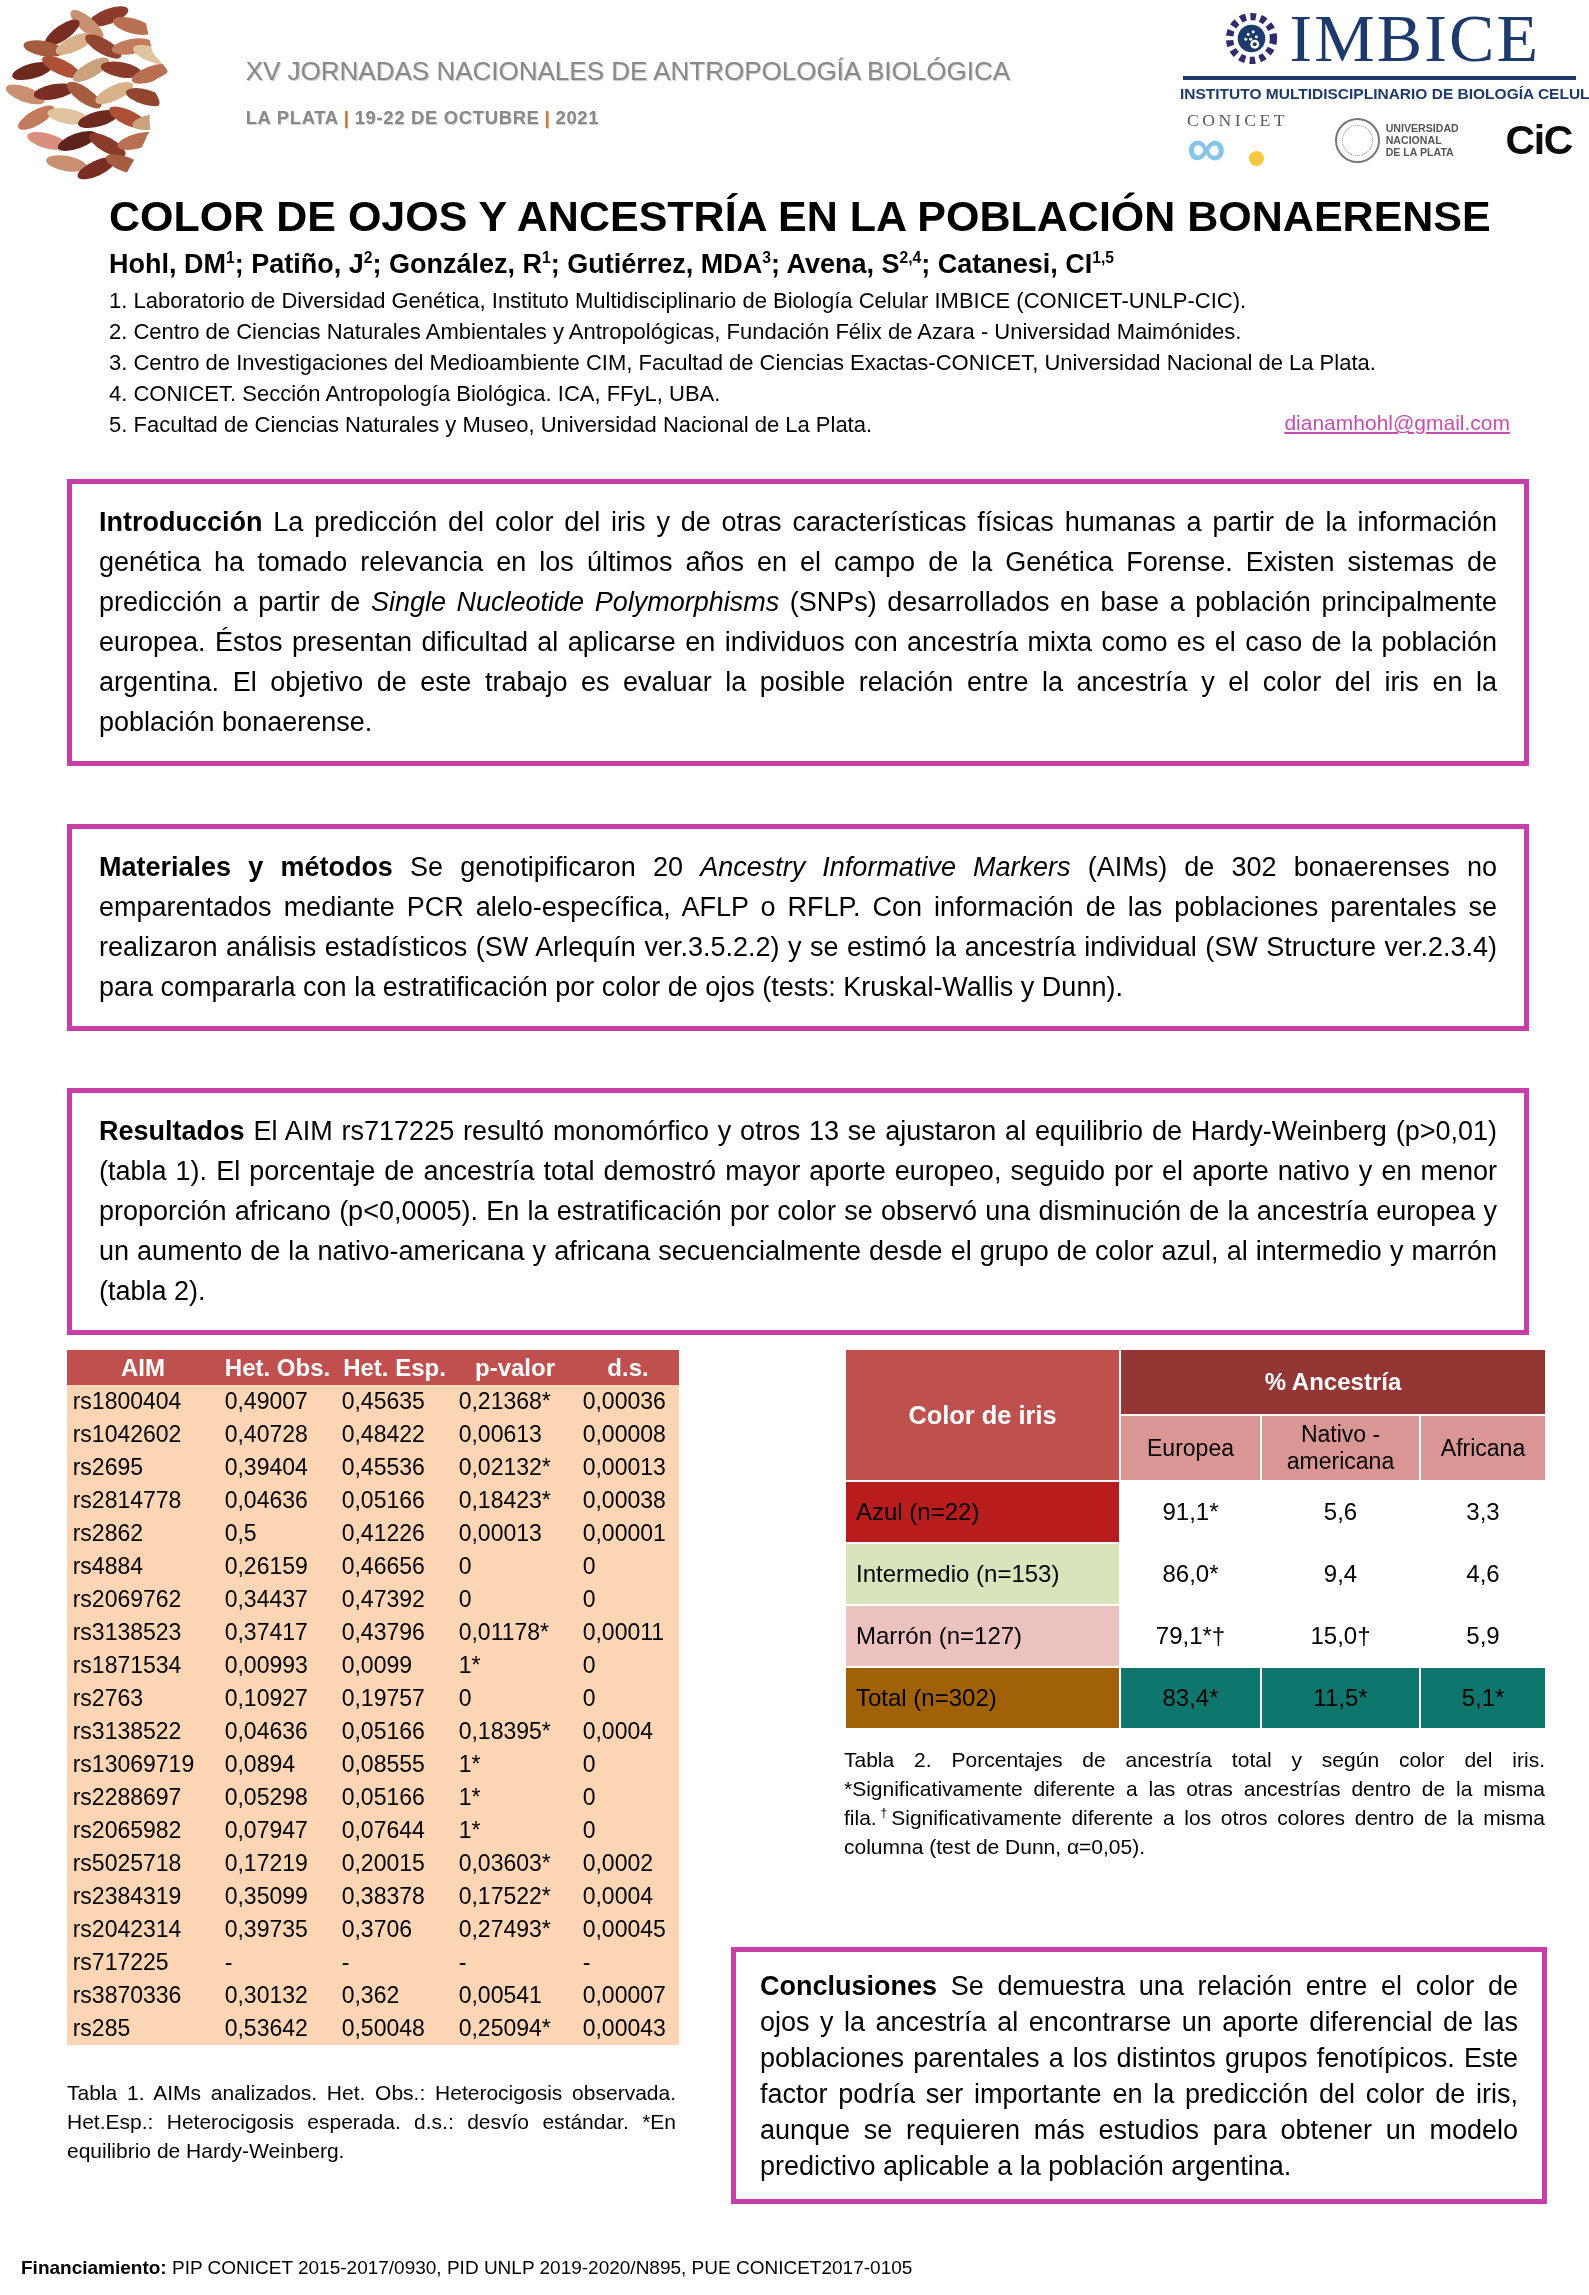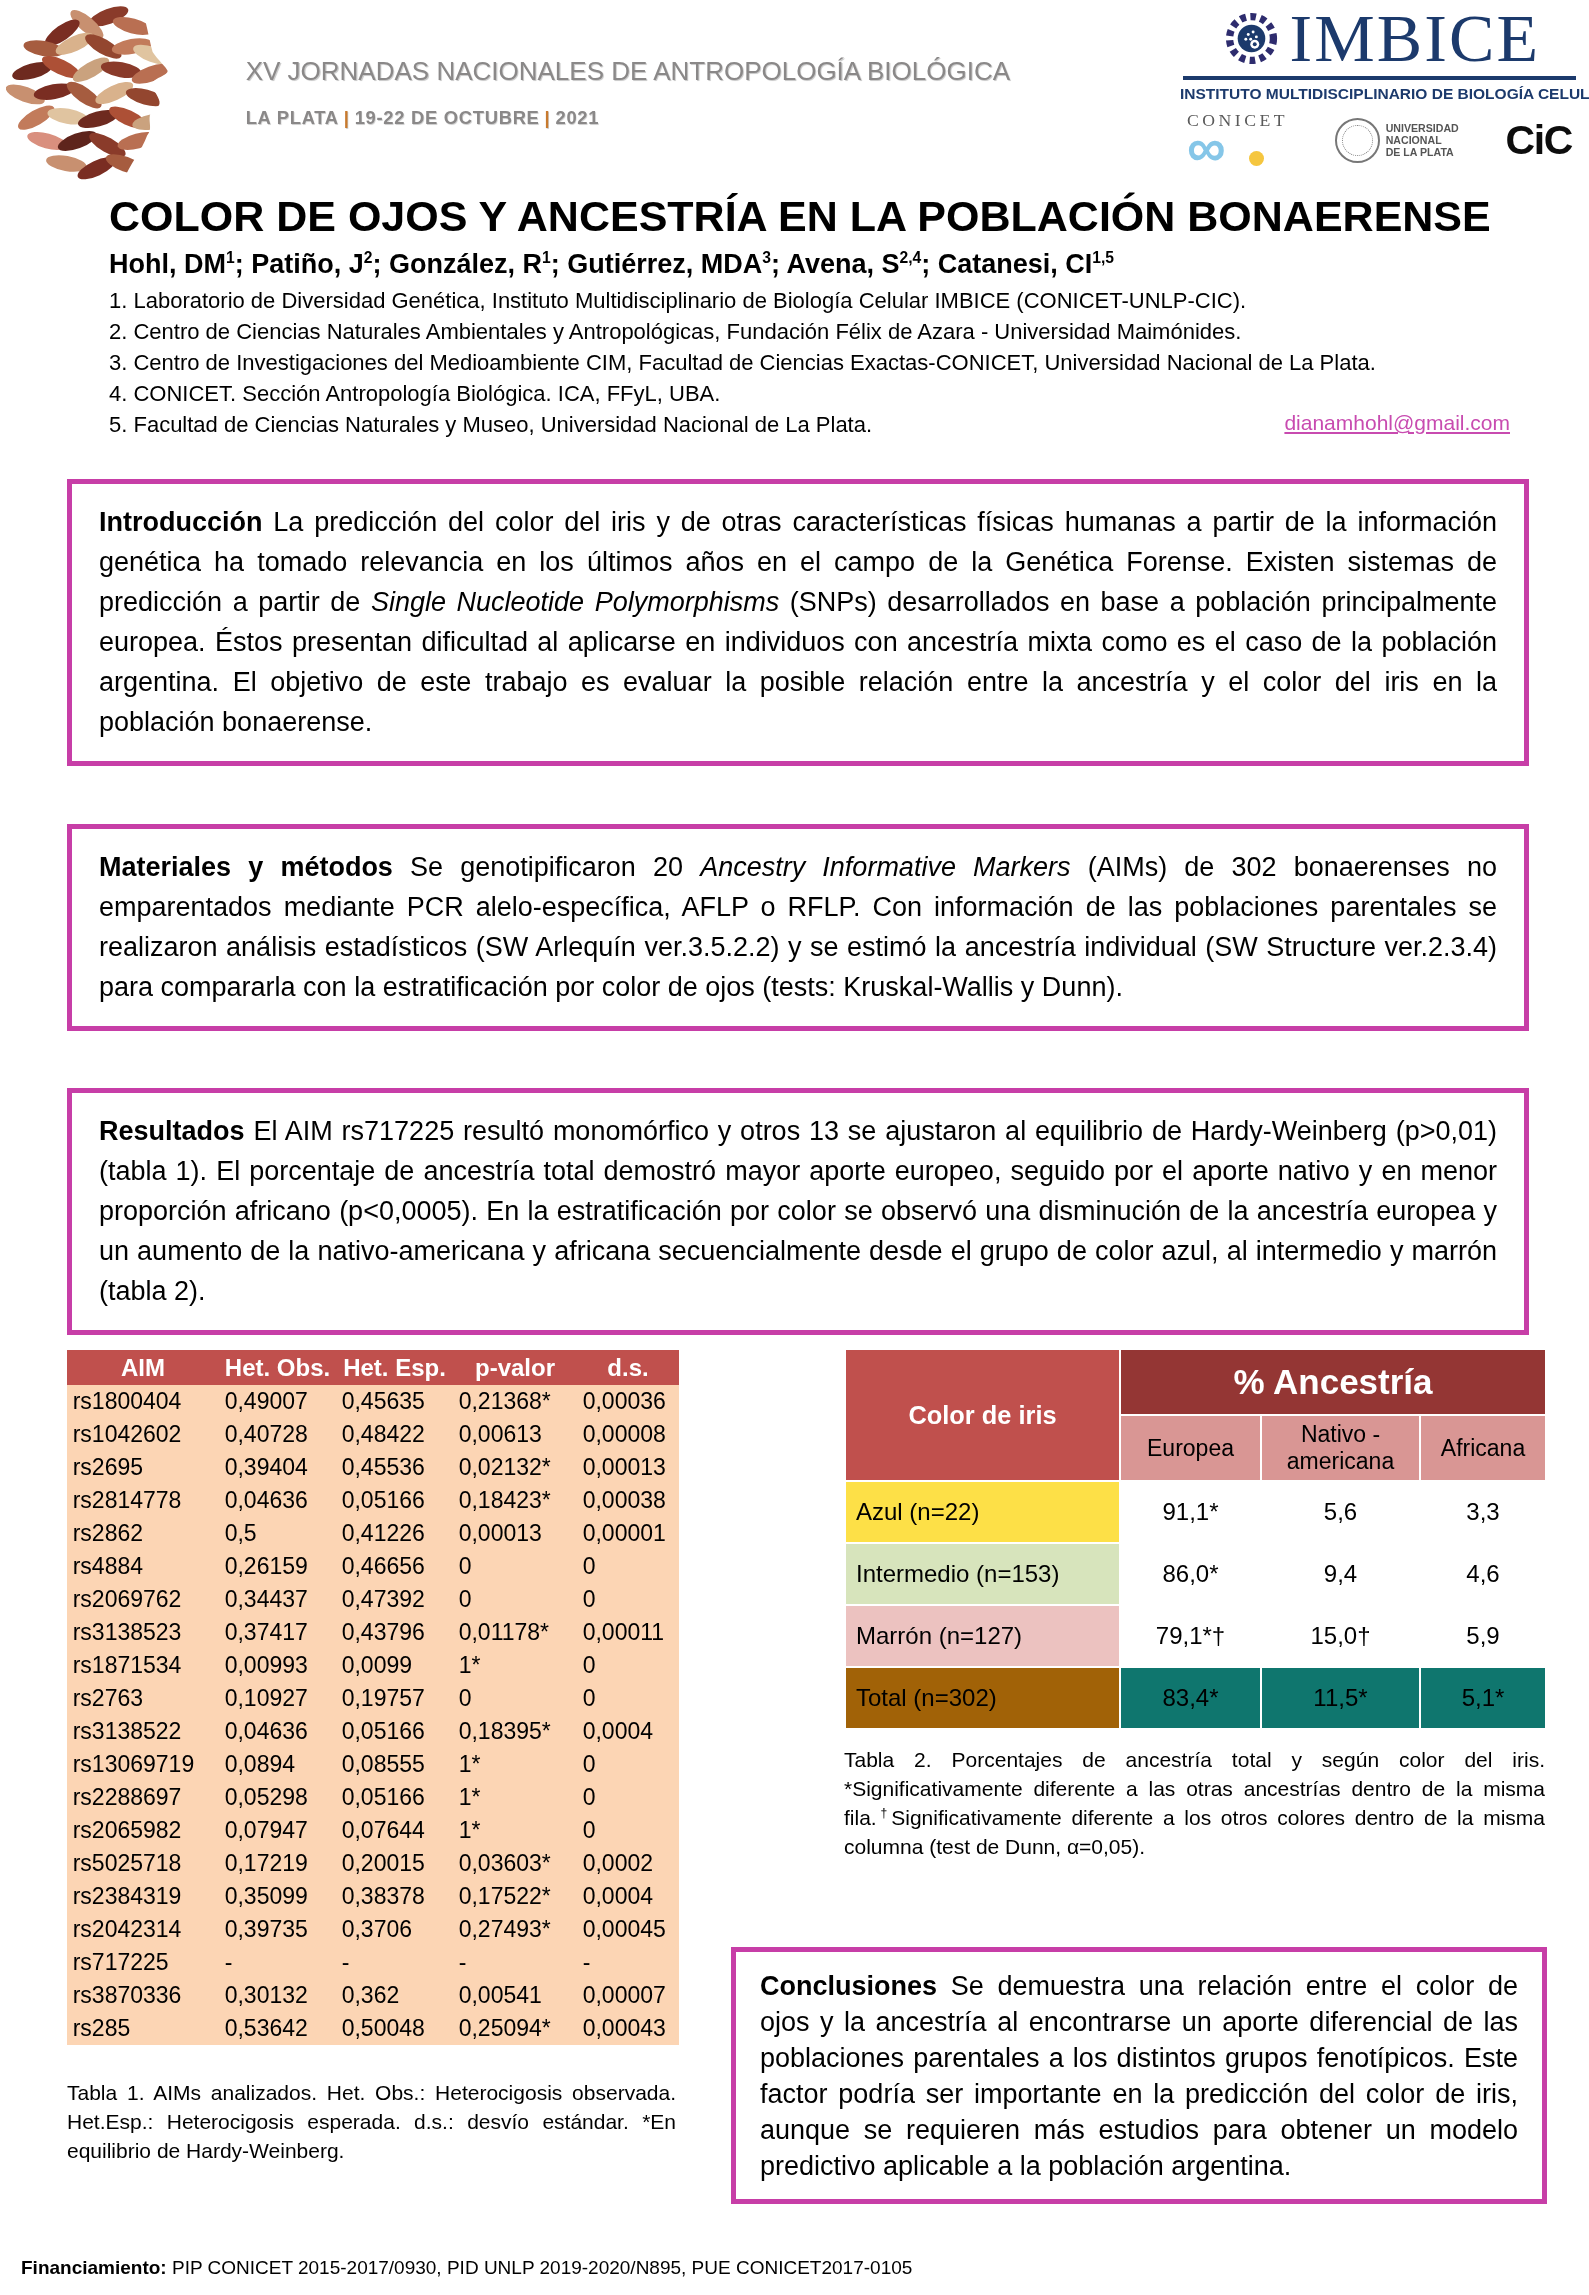--- a/index.html
+++ b/index.html
@@ -63,27 +63,27 @@
   .c-aim { width:152px; } .c-obs { width:117px; } .c-esp { width:117px; }
   .c-p { width:124px; } .c-ds { width:102px; }
   .t1-caption { position:absolute; left:67px; top:2078px; width:609px; font-size:21px;
                 line-height:29px; text-align:justify; }
 
   
   .t2 { position:absolute; left:844px; top:1348px; border-collapse:collapse; }
   .t2 th, .t2 td { border:2.8px solid #fff; }
   .t2 .corner { background:#c0504d; color:#fff; font-size:25.4px; font-weight:bold;
                 width:275px; text-align:center; }
-  .t2 .grp { background:#943634; color:#fff; font-size:35px; font-weight:bold;
+  .t2 .grp { background:#943634; color:#fff; font-size:24px; font-weight:bold;
              text-align:center; height:66px; }
   .t2 .sub { background:#d99694; font-size:23px; font-weight:normal; text-align:center; height:66px; }
   .c-eur { width:141px; } .c-nat { width:159px; } .c-afr { width:126px; }
   .t2 td { font-size:24px; text-align:center; height:62px; background:#fff; }
   .t2 td.lbl { text-align:left; padding-left:10px; }
-  .row-azul .lbl { background:#fde047; }
+  .row-azul .lbl { background:#b91c1c; }
   .row-intermedio .lbl { background:#d7e4bc; }
   .row-marron .lbl { background:#ecc2c0; }
   .row-total .lbl { background:#a16207; }
   .row-total td { background:#0f766e; }
   .t2-caption { position:absolute; left:844px; top:1745px; width:701px; font-size:21px;
                 line-height:29px; text-align:justify; }
 
   .footer { position:absolute; left:21px; top:2257px; font-size:19px; }
 </style>
 </head>

